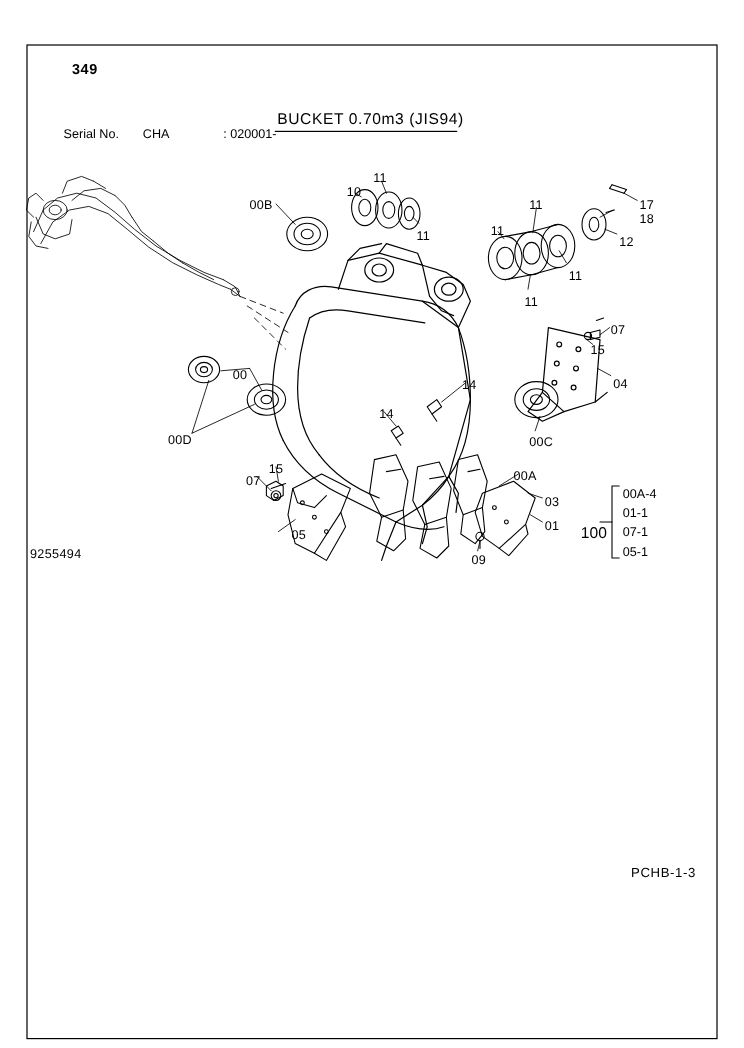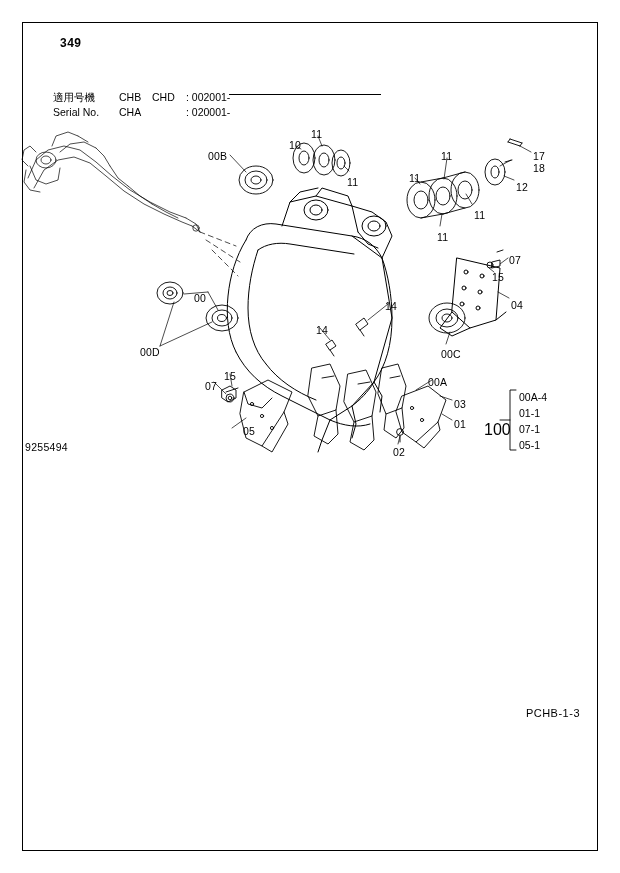--- a/index.html
+++ b/index.html
@@ -10,21 +10,21 @@
   body {
     width: 620px;
     height: 873px;
     font-family: "Liberation Sans", sans-serif;
     color: #000;
     position: relative;
     overflow: hidden;
   }
   #page {
     position: absolute;
-    left: 0; top: 0;
+    left: 0; top: 15px;
     width: 620px;
     height: 743px;
   }
   .frame {
     position: absolute;
     left: 22px;
     top: 22px;
     width: 576px;
     height: 829px;
     border: 1px solid #000;
@@ -103,38 +103,36 @@
     letter-spacing: 0.2px;
   }
   .grp-list {
     position: absolute;
     font-size: 10.5px;
     line-height: 16px;
     white-space: nowrap;
   }
   .grp-100 {
     position: absolute;
-    font-size: 16px;
+    font-size: 13px;
   }
 </style>
 </head>
 <body>
 
 <div id="page">
 
   <div class="frame"></div>
 
   <div class="page-number">349</div>
 
+  <div class="title-en">BUCKET 0.70m3 (JIS94)</div>
   <div class="title-underline"></div>
 
   <div class="serial-block">
-    <span class="serial-row">
-      <span class="serial-label">適用号機</span><span class="serial-mid">CHB</span><span class="serial-code">CHD</span><span class="serial-range">: 002001-</span>
-    </span>
     <span class="serial-row">
       <span class="serial-label">Serial No.</span><span class="serial-mid">CHA</span><span class="serial-code"></span><span class="serial-range">: 020001-</span>
     </span>
   </div>
 
   <svg class="art" viewBox="0 0 620 873">
     <g fill="none" stroke="#000" stroke-width="0.8" stroke-linejoin="round" stroke-linecap="round">
 
       <g stroke-width="0.7">
         <path d="M28 178 L36 160 L48 150 L64 146 L80 150 L96 162 L112 176 L130 190 L150 202 L170 212 L186 218"></path>
@@ -365,21 +363,21 @@
   <div class="lbl" style="left:140px; top:346px;">00D</div>
   <div class="lbl" style="left:385px; top:300px;">14</div>
   <div class="lbl" style="left:316px; top:324px;">14</div>
   <div class="lbl" style="left:441px; top:348px;">00C</div>
   <div class="lbl" style="left:428px; top:376px;">00A</div>
   <div class="lbl" style="left:205px; top:380px;">07</div>
   <div class="lbl" style="left:224px; top:370px;">15</div>
   <div class="lbl" style="left:218px; top:425px;padding-left:25px;">05</div>
   <div class="lbl" style="left:454px; top:398px;">03</div>
   <div class="lbl" style="left:454px; top:418px;">01</div>
-  <div class="lbl" style="left:393px; top:446px;">02</div>
+  <div class="lbl" style="left:393px; top:446px;">09</div>
 
   <div class="grp-100" style="left:484px; top:421px;">100</div>
   <div class="grp-list" style="left:519px; top:389px;">
     <div>00A-4</div>
     <div>01-1</div>
     <div>07-1</div>
     <div>05-1</div>
   </div>
 
   <div class="drawing-id">9255494</div>

